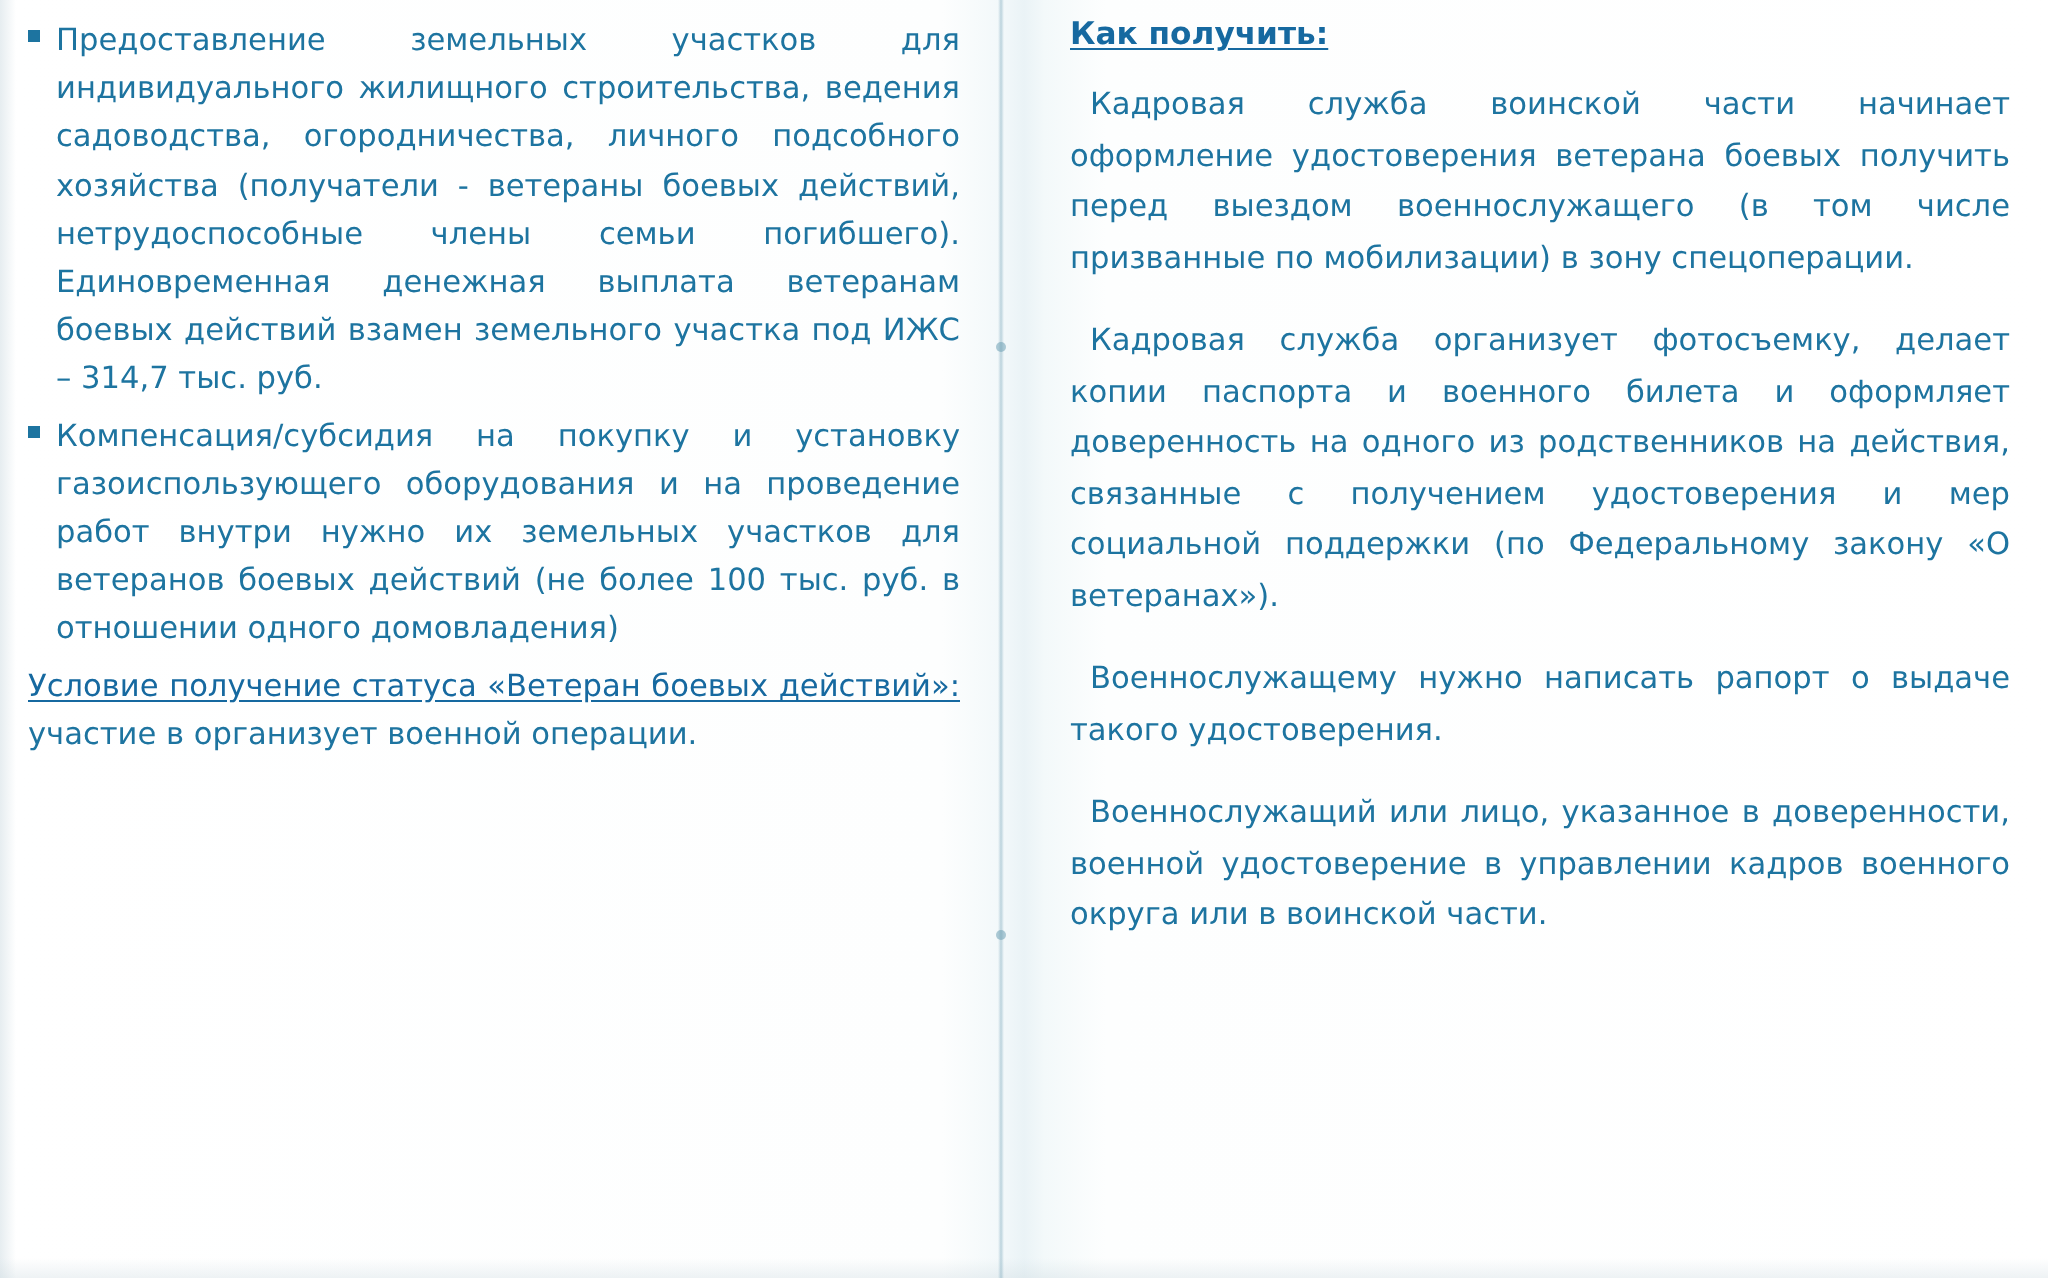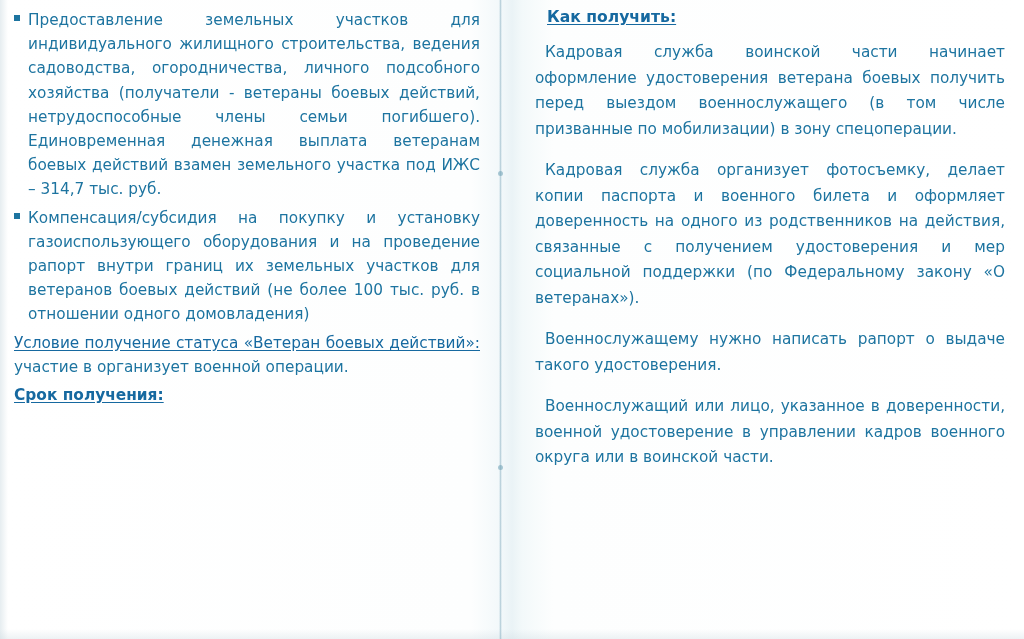--- a/index.html
+++ b/index.html
@@ -96,21 +96,21 @@
     margin: 0 0 16px 0;
     font-size: 15.3px;
     line-height: 25.5px;
     text-align: justify;
     text-justify: inter-word;
     padding-left: 0;
     color: #1d74a0;
   }
   .right-indent { text-indent: 10px; }
   .right-title {
-    margin: 0 0 14px 12px;
+    margin: 0 0 14px 0;
     font-size: 15.6px;
     font-weight: bold;
     text-decoration: underline;
     text-underline-offset: 2px;
     color: #1669a0;
   }
   .edge-shadow-left {
     position: absolute;
     left: 0; top: 0; bottom: 0; width: 8px;
     background: linear-gradient(to right, rgba(200,215,222,0.45), rgba(255,255,255,0));
@@ -135,28 +135,27 @@
 
   <div class="col col-left">
 
     <p class="block bullet-para gap-sm">
       <span class="bullet-mark"></span>
       <span>Предоставление земельных участков для индивидуального жилищного строительства, ведения садоводства, огородничества, личного подсобного хозяйства (получатели - ветераны боевых действий, нетрудоспособные члены семьи погибшего). Единовременная денежная выплата ветеранам боевых действий взамен земельного участка под ИЖС – 314,7 тыс. руб.</span>
     </p>
 
     <p class="block bullet-para gap-md">
       <span class="bullet-mark"></span>
-      <span>Компенсация/субсидия на покупку и установку газоиспользующего оборудования и на проведение рапорт внутри границ их земельных участков для ветеранов боевых действий (не более 100 тыс. руб. в отношении одного домовладения)</span>
+      <span>Компенсация/субсидия на покупку и установку газоиспользующего оборудования и на проведение работ внутри нужно их земельных участков для ветеранов боевых действий (не более 100 тыс. руб. в отношении одного домовладения)</span>
     </p>
 
     <p class="block gap-md">
       <span class="inline-head">Условие получение статуса «Ветеран боевых действий»:</span><span> участие в организует военной операции.</span>
     </p>
 
-    <h3 class="sec">Срок получения:</h3>
 
   </div>
 
   <div class="col col-right">
 
     <p class="right-title">Как получить:</p>
 
     <p class="right-para right-indent">Кадровая служба воинской части начинает оформление удостоверения ветерана боевых получить перед выездом военнослужащего (в том числе призванные по мобилизации) в зону спецоперации.</p>
     <p class="right-para right-indent">Кадровая служба организует фотосъемку, делает копии паспорта и военного билета и оформляет доверенность на одного из родственников на действия, связанные с получением удостоверения и мер социальной поддержки (по Федеральному закону «О ветеранах»).</p>
     <p class="right-para right-indent">Военнослужащему нужно написать рапорт о выдаче такого удостоверения.</p>

